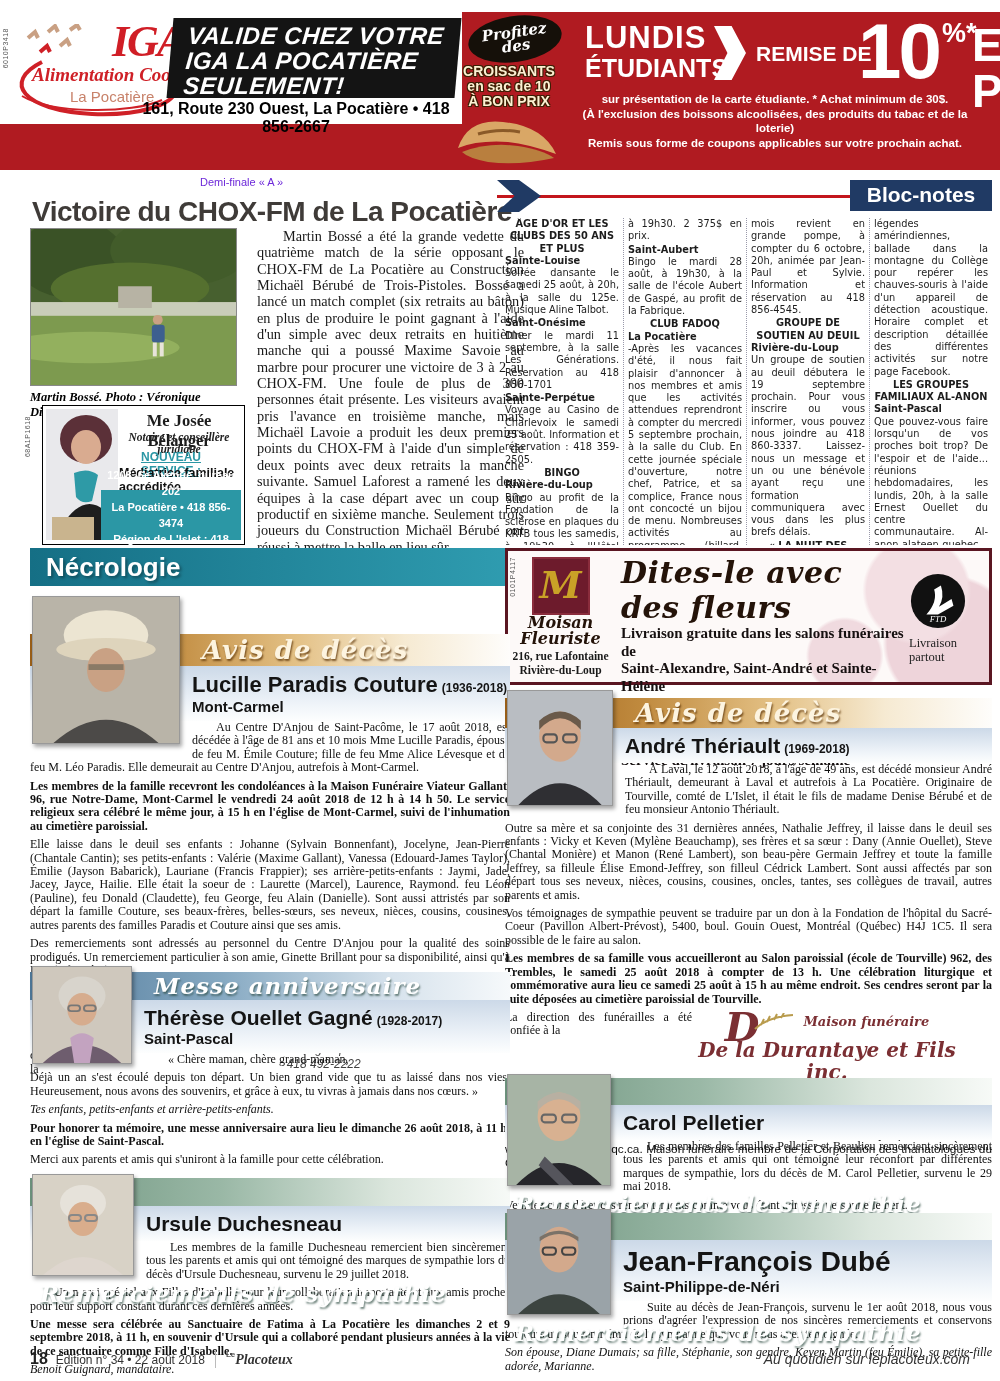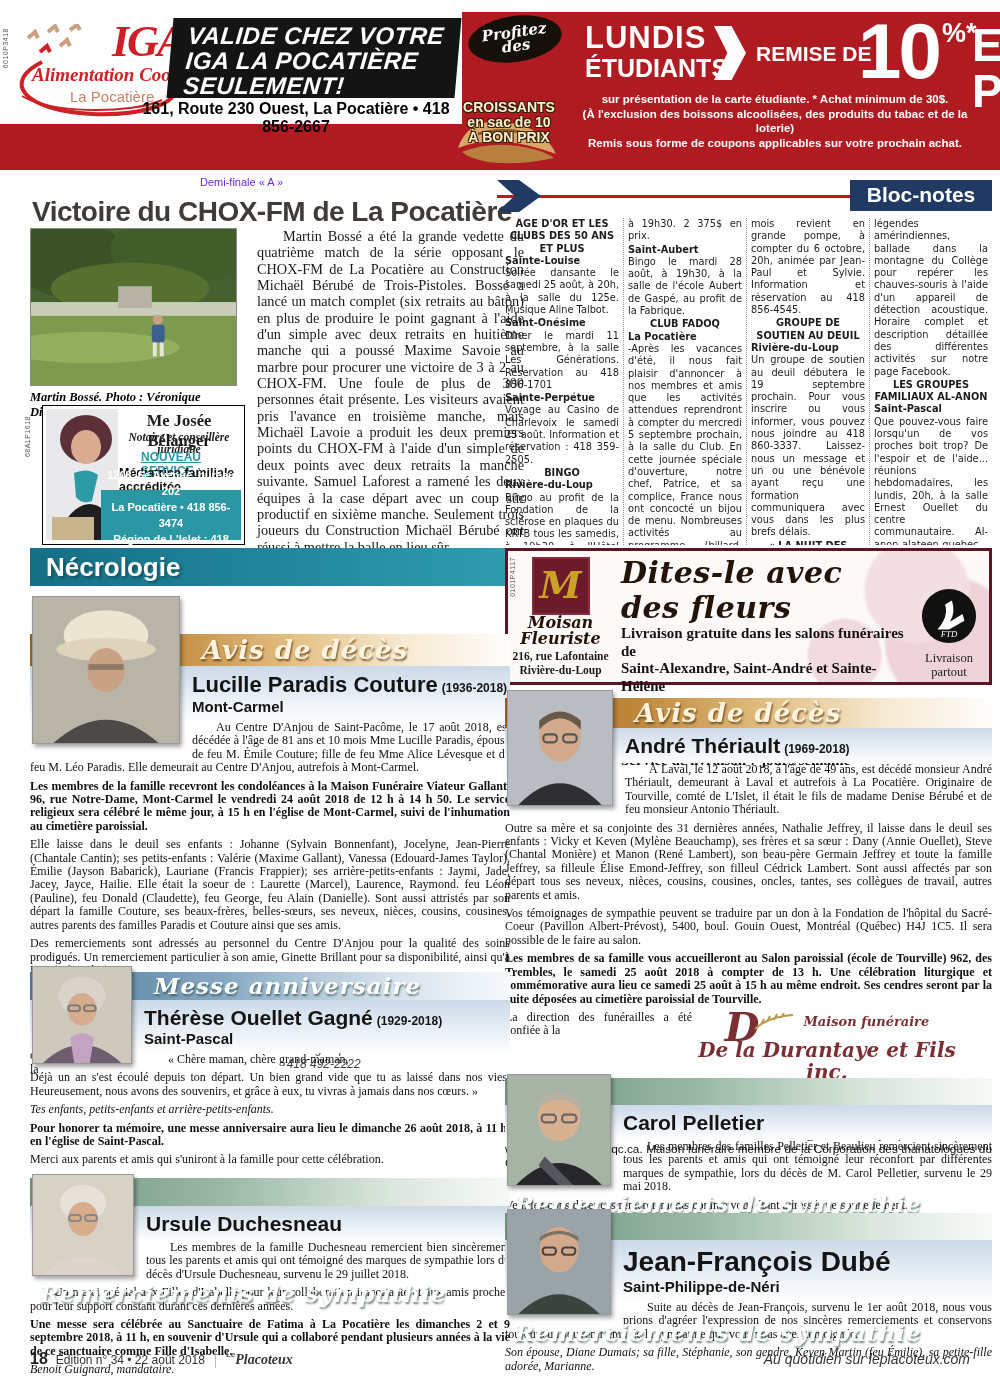--- a/index.html
+++ b/index.html
@@ -14,21 +14,21 @@
   .iga-swoosh{position:absolute;left:12px;top:40px;}
   .iga-coop{position:absolute;left:32px;top:52px;font:italic 700 19px "Liberation Serif",serif;color:#cf2027;}
   .iga-ville{position:absolute;left:70px;top:76px;font:400 15px "Liberation Sans",sans-serif;color:#c8826a;}
   .iga-black{position:absolute;left:170px;top:6px;width:288px;height:80px;background:#141414;transform:skewX(-5deg);
              padding:5px 0 0 16px;box-sizing:border-box;}
   .iga-black div{font:italic 900 24px "Liberation Sans",sans-serif;color:#fff;line-height:25px;letter-spacing:.5px;}
   .iga-addr{position:absolute;left:128px;top:88px;width:336px;font:700 16px "Liberation Sans",sans-serif;color:#000;text-align:center;}
   .promo-oval{position:absolute;left:468px;top:4px;width:94px;height:46px;background:#151009;border-radius:50%;
               transform:rotate(-8deg);display:flex;flex-direction:column;align-items:center;justify-content:center;}
   .promo-oval span{font:italic 700 15px "DejaVu Serif",serif;color:#fff;line-height:14px;}
-  .promo-txt{position:absolute;left:444px;top:52px;width:130px;text-align:center;z-index:2;margin-top:36px;}
+  .promo-txt{position:absolute;left:444px;top:52px;width:130px;text-align:center;z-index:2;}
   .promo-txt div{font:900 14px "Liberation Sans",sans-serif;color:#fdf0d2;line-height:15px;
                  text-shadow:1px 1px 0 #3a2005,-1px -1px 0 #3a2005,1px -1px 0 #3a2005,-1px 1px 0 #3a2005;}
   .croissant{position:absolute;left:448px;top:96px;}
   .lundis1{position:absolute;left:585px;top:8px;font:900 31px "Liberation Sans",sans-serif;color:#fff;letter-spacing:1px;}
   .lundis2{position:absolute;left:585px;top:42px;font:900 25px "Liberation Sans",sans-serif;color:#fff;}
   .chev{position:absolute;left:714px;top:14px;width:32px;height:54px;background:#fff;
         clip-path:polygon(0 0,55% 0,100% 50%,55% 100%,0 100%,42% 50%);}
   .remise{position:absolute;left:756px;top:30px;font:900 21px "Liberation Sans",sans-serif;color:#fff;}
   .big10{position:absolute;left:858px;top:-6px;font:900 78px "Liberation Sans",sans-serif;color:#fff;letter-spacing:-3px;}
   .pct{position:absolute;left:942px;top:6px;font:900 27px "Liberation Sans",sans-serif;color:#fff;}
@@ -120,21 +120,21 @@
   .mo-left{width:105px;flex:none;text-align:center;padding-top:4px;position:relative;}
   .mo-sq{width:54px;height:54px;background:#6d1b2c;margin:2px auto 0;border:2px solid #8a2c3c;position:relative;}
   .mo-sq span{font:italic 700 38px "DejaVu Serif",serif;color:#c9a227;line-height:52px;}
   .mo-name{font:italic 700 16px "DejaVu Serif",serif;color:#241309;line-height:16px;}
   .mo-addr{font:700 11.5px "Liberation Serif",serif;color:#1a1a1a;line-height:13.5px;margin-top:3px;}
   .mo-main{flex:1;padding:4px 0 0 8px;}
   .mo-head{font:italic 700 30px "DejaVu Serif",serif;color:#241309;letter-spacing:.5px;}
   .mo-sub{font:700 15px "Liberation Serif",serif;color:#161010;line-height:17.5px;}
   .mo-tel{font:700 37px "Liberation Serif",serif;color:#0d0d0d;line-height:38px;letter-spacing:1px;}
   .mo-line{font:700 15px "Liberation Serif",serif;color:#161010;line-height:18px;}
-  .mo-right{width:80px;flex:none;text-align:center;padding-top:36px;}
+  .mo-right{width:80px;flex:none;padding-top:21px;}
   .mo-ftd{margin:0 auto;}
   .mo-liv{font:400 12.5px "Liberation Serif",serif;color:#222;line-height:14px;margin-top:2px;}
 
   
   .dur-row{display:flex;align-items:flex-start;}
   .dur-row > p{flex:1;}
   .dur-logo{width:270px;flex:none;text-align:center;margin:-2px 30px 0 0;}
   .dur-top{display:flex;align-items:flex-end;justify-content:center;}
   .dur-d{font:italic 700 40px "DejaVu Serif",serif;color:#7b2f33;line-height:36px;}
   .dur-mf{font:italic 700 13px "DejaVu Serif",serif;color:#7b2f33;margin:0 0 16px 8px;}
@@ -436,21 +436,21 @@
         <path d="M10 100 Q50 62 90 100 Z" fill="#6e5d6e"></path>
         <path d="M38 74 Q50 64 62 74 L58 100 L42 100 Z" fill="#c3a3c0"></path>
       </svg>
     </div>
     <div class="sp" style="height:8px;"></div>
     <div class="band band-blue" style="height:28px;">
       <span class="script script-white" style="line-height:28px;">Messe anniversaire</span>
     </div>
     <div class="ohead">
       <div><span class="oname" style="font-size:21px;">Thérèse Ouellet Gagné</span>
-      <span class="oyears">(1929-2018)</span></div>
+      <span class="oyears">(1928-2017)</span></div>
       <div class="oplace">Saint-Pascal</div>
     </div>
     <p class="ind">« Chère maman, chère grand-maman,</p>
     <p>Déjà un an s'est écoulé depuis ton départ. Un bien grand vide que tu as laissé dans nos vies. Heureusement, nous avons des souvenirs, et grâce à eux, tu vivras à jamais dans nos cœurs. »</p>
     <p class="i">Tes enfants, petits-enfants et arrière-petits-enfants.</p>
     <p class="b">Pour honorer ta mémoire, une messe anniversaire aura lieu le dimanche 26 août 2018, à 11 h, en l'église de Saint-Pascal.</p>
     <p>Merci aux parents et amis qui s'uniront à la famille pour cette célébration.</p>
   </div>
 
   <div class="obit rcol" style="left:505px;top:1072px;width:487px;">

